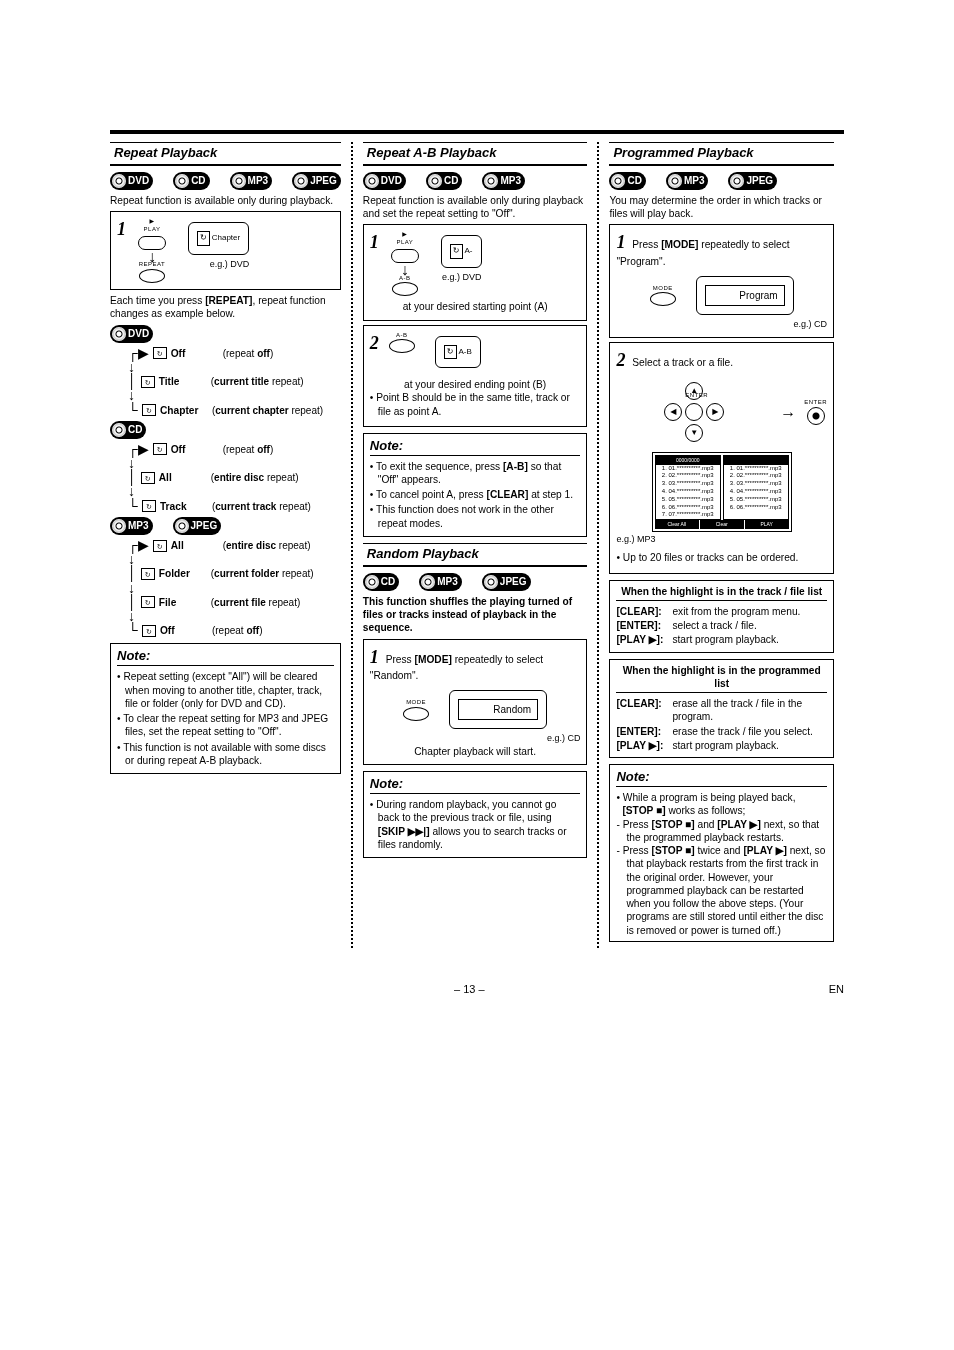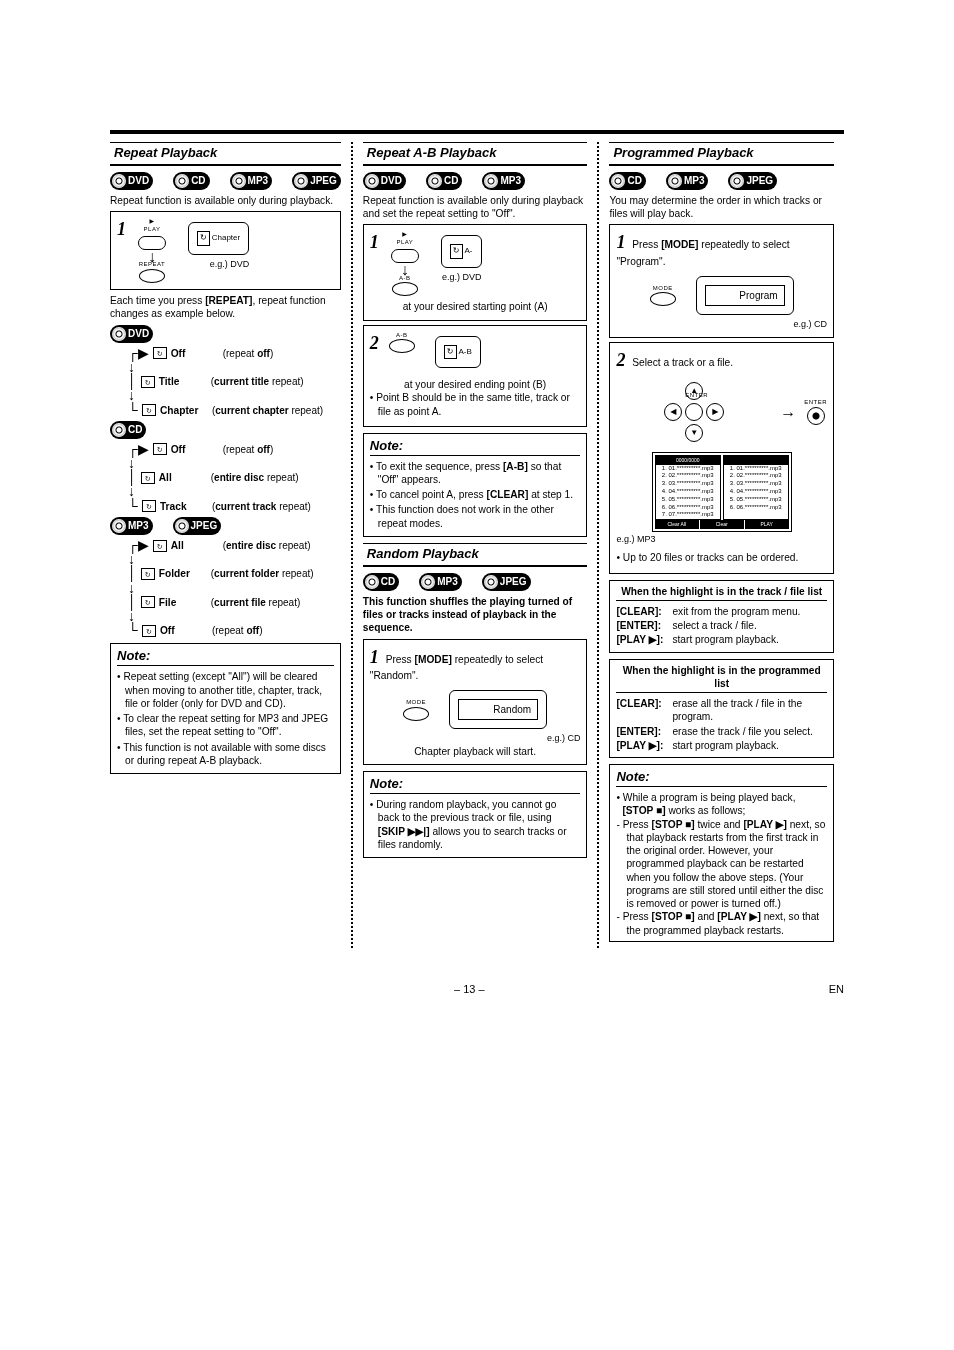--- a/index.html
+++ b/index.html
@@ -602,22 +602,22 @@
           </div>
         <div class="prog-row">
             <span class="prog-key">[PLAY ▶]:</span>
             <span>start program playback.</span>
           </div>
       </div>
 
       <div class="note-box">
         <div class="note-title">Note:</div>
         <p style="padding-left:6px;text-indent:-6px;">• While a program is being played back, <span class="bold">[STOP ■]</span> works as follows;</p>
+        <p class="dash-indent">Press <span class="bold">[STOP ■]</span> and <span class="bold">[PLAY ▶]</span> next, so that the programmed playback restarts.</p>
         <p class="dash-indent">Press <span class="bold">[STOP ■]</span> twice and <span class="bold">[PLAY ▶]</span> next, so that playback restarts from the first track in the original order. However, your programmed playback can be restarted when you follow the above steps. (Your programs are still stored until either the disc is removed or power is turned off.)</p>
-        <p class="dash-indent">Press <span class="bold">[STOP ■]</span> and <span class="bold">[PLAY ▶]</span> next, so that the programmed playback restarts.</p>
       </div>
     </div>
   </div>
 
   <div class="footer">
     <span></span>
     <span>– 13 –</span>
     <span>EN</span>
   </div>
 </div>

